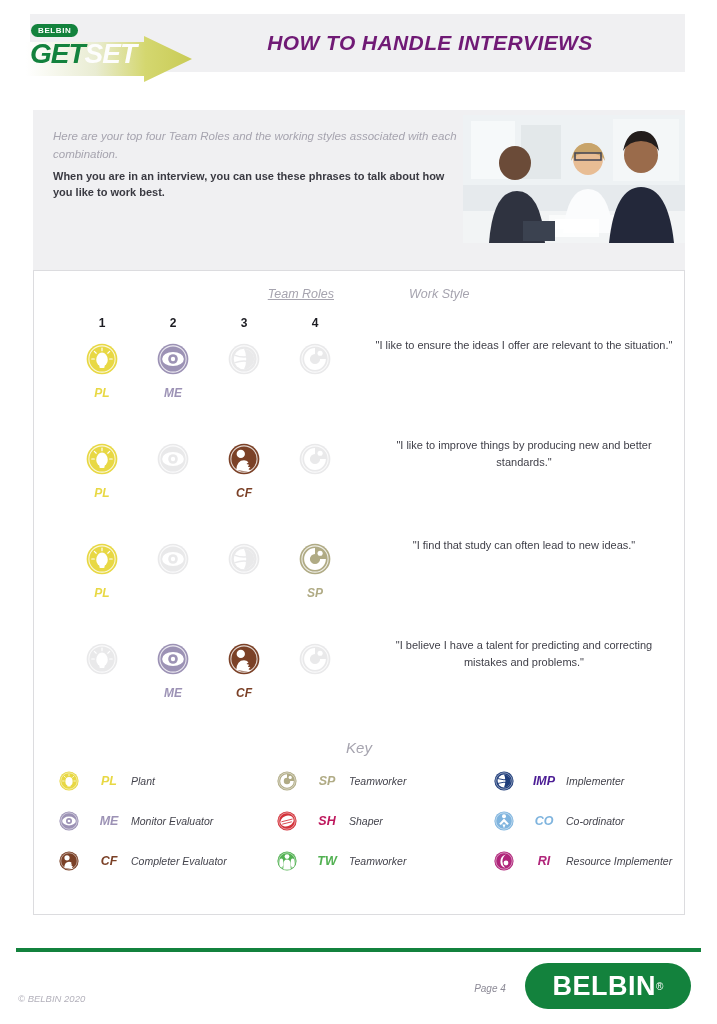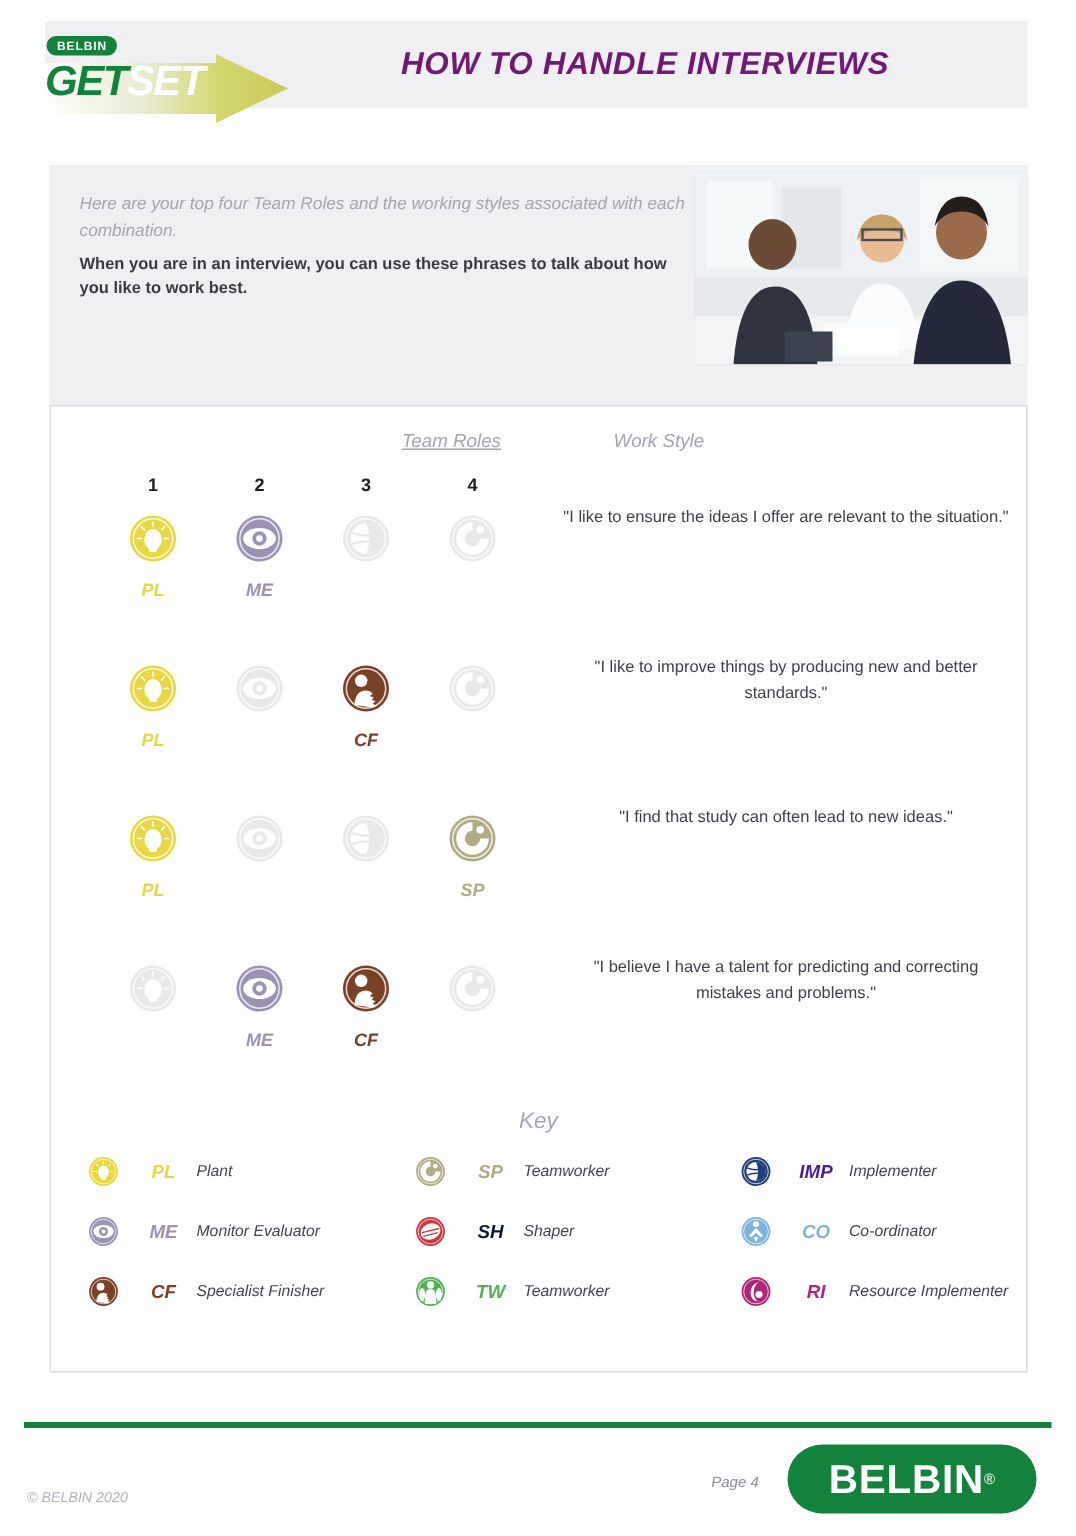--- a/index.html
+++ b/index.html
@@ -482,21 +482,21 @@
         <div class="key-item" style="left: 243px; top: 40px;">
           <span class="key-badge"><svg viewBox="0 0 50 50" width="20" height="20">
               <circle cx="25" cy="25" r="24" fill="#d3333b"></circle>
               <circle cx="25" cy="25" r="20.5" fill="none" stroke="#fff" stroke-width="1.6" opacity=".8"></circle>
               <ellipse cx="25" cy="25" rx="17" ry="13" fill="#fff" transform="rotate(-22 25 25)"></ellipse>
               <g stroke="#d3333b" stroke-width="2.2">
                 <line x1="11" y1="27" x2="39" y2="20"></line>
                 <line x1="13" y1="33" x2="37" y2="27"></line>
               </g>
             </svg></span>
-          <span class="key-abbr" style="color: #0f172a;">SH</span>
+          <span class="key-abbr" style="color: #be185d;">SH</span>
           <span class="key-name">Shaper</span>
         </div>
         <div class="key-item" style="left: 460px; top: 40px;">
           <span class="key-badge"><svg viewBox="0 0 50 50" width="20" height="20">
               <circle cx="25" cy="25" r="24" fill="#7fb4de"></circle>
               <circle cx="25" cy="25" r="20.5" fill="none" stroke="#fff" stroke-width="1.6" opacity=".8"></circle>
               <circle cx="25" cy="13" r="5" fill="#fff"></circle>
               <path d="M25 19 l-12 13 l4 3 l8 -8 l8 8 l4 -3 z" fill="#fff"></path>
               <path d="M21 34 l4 9 l4 -9z" fill="#fff"></path>
             </svg></span>
@@ -504,21 +504,21 @@
           <span class="key-name">Co-ordinator</span>
         </div>
         <div class="key-item" style="left: 25px; top: 80px;">
           <span class="key-badge"><svg viewBox="0 0 50 50" width="20" height="20">
               <circle cx="25" cy="25" r="24" fill="#7b4127"></circle>
               <circle cx="25" cy="25" r="20.5" fill="none" stroke="#fff" stroke-width="1.6" opacity=".8"></circle>
               <circle cx="20" cy="17" r="6.5" fill="#fff"></circle>
               <path d="M13 42 q1 -15 12 -15 q4 0 7 3 l-3 3 l4 1 l-2 3 l4 1 l-3 3 l4 2 l-4 2 z" fill="#fff"></path>
             </svg></span>
           <span class="key-abbr" style="color: rgb(123, 65, 39);">CF</span>
-          <span class="key-name">Specialist Finisher</span>
+          <span class="key-name">Completer Evaluator</span>
         </div>
         <div class="key-item" style="left: 243px; top: 80px;">
           <span class="key-badge"><svg viewBox="0 0 50 50" width="20" height="20">
               <circle cx="25" cy="25" r="24" fill="#52b152"></circle>
               <circle cx="25" cy="25" r="20.5" fill="none" stroke="#fff" stroke-width="1.6" opacity=".8"></circle>
               <circle cx="25" cy="14" r="6" fill="#fff"></circle>
               <path d="M25 21 q9 0 9 13 l0 12 l-18 0 l0 -12 q0 -13 9 -13z" fill="#fff"></path>
               <ellipse cx="11" cy="30" rx="5" ry="11" fill="#fff"></ellipse>
               <ellipse cx="39" cy="30" rx="5" ry="11" fill="#fff"></ellipse>
             </svg></span>

